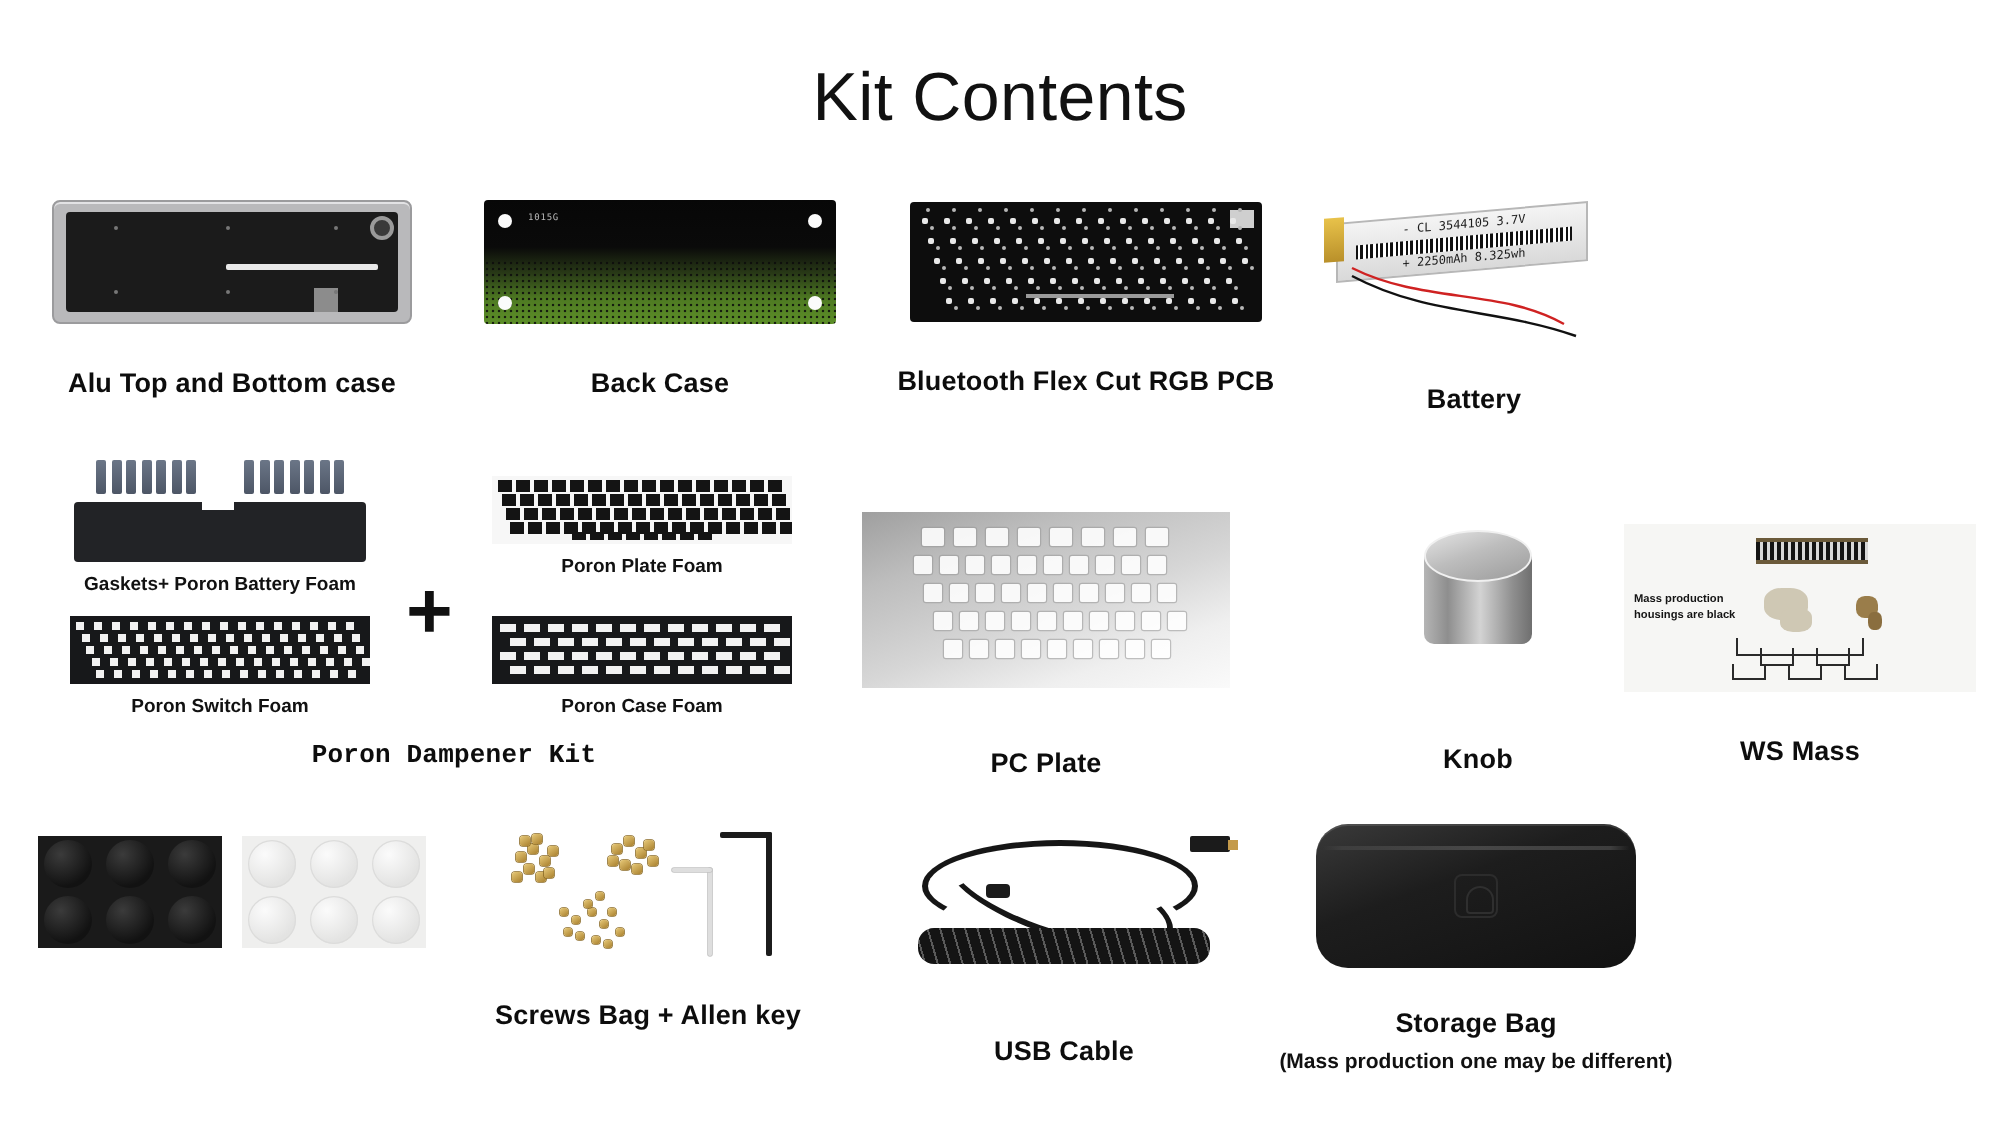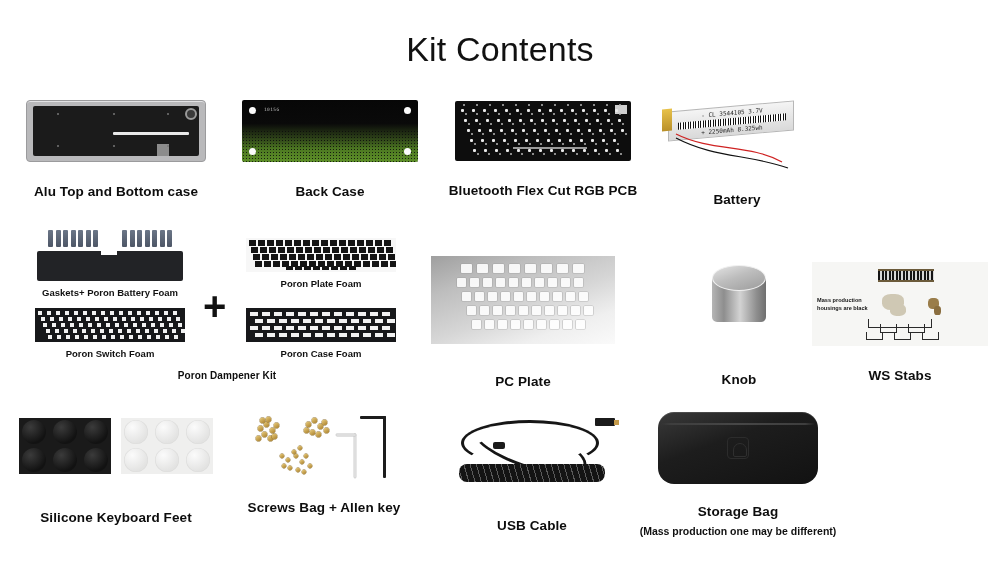--- a/index.html
+++ b/index.html
@@ -711,21 +711,21 @@
         <div class="fk" style="left: 93px; top: 25px; width: 8px; height: 3.5px;"></div>
         <div class="fk" style="left: 105px; top: 25px; width: 8px; height: 3.5px;"></div>
         <div class="fk" style="left: 117px; top: 25px; width: 8px; height: 3.5px;"></div>
         <div class="fk" style="left: 129px; top: 25px; width: 8px; height: 3.5px;"></div>
         <div class="fk" style="left: 141px; top: 25px; width: 8px; height: 3.5px;"></div>
       </div>
     <div class="minicap" style="margin-top:6px;">Poron Case Foam</div>
   </div>
 
   <div class="cell" style="left:62px; top:370px; width:330px;">
-    <div class="caption" style="font-size:10px;">Poron Dampener Kit</div>
+    <div class="caption" style="font-size:13px;font-family:Liberation Mono, monospace;">Poron Dampener Kit</div>
   </div>
 
   <div class="cell" style="left:431px; top:256px; width:184px;">
     <div class="art pcplate" id="pcplate-art">
         <div class="pk" style="left: 26px; top: 22px; width: 9px; height: 9px;"></div>
         <div class="pk" style="left: 39px; top: 22px; width: 9px; height: 9px;"></div>
         <div class="pk" style="left: 52px; top: 22px; width: 9px; height: 9px;"></div>
         <div class="pk" style="left: 65px; top: 22px; width: 9px; height: 9px;"></div>
         <div class="pk" style="left: 78px; top: 22px; width: 9px; height: 9px;"></div>
         <div class="pk" style="left: 91px; top: 22px; width: 9px; height: 9px;"></div>
@@ -793,21 +793,21 @@
       <div class="clutter" style="left:78px;top:42px;width:16px;height:12px;"></div>
       <div class="clutter" style="left:116px;top:36px;width:11px;height:11px;background:#9a7d4a;"></div>
       <div class="clutter" style="left:122px;top:44px;width:7px;height:9px;background:#8a6e3f;"></div>
       <div class="wire-shape" style="left:56px;top:57px;width:64px;height:9px;"></div>
       <div class="wire-shape" style="left:68px;top:62px;width:17px;height:9px;"></div>
       <div class="wire-shape" style="left:96px;top:62px;width:17px;height:9px;"></div>
       <div class="wire-shape" style="left:54px;top:70px;width:17px;height:8px;"></div>
       <div class="wire-shape" style="left:82px;top:70px;width:17px;height:8px;"></div>
       <div class="wire-shape" style="left:110px;top:70px;width:17px;height:8px;"></div>
     </div>
-    <div class="caption" style="margin-top:22px;">WS Stabs</div>
+    <div class="caption" style="margin-top:22px;">WS Mass</div>
   </div>
 
   <div class="cell" style="left:18px; top:418px; width:196px;">
     <div class="feet">
       <div class="feet-sheet black">
         <div class="foot"></div>
           <div class="foot"></div>
           <div class="foot"></div>
         <div class="foot"></div>
           <div class="foot"></div>
@@ -815,21 +815,20 @@
       </div>
       <div class="feet-sheet clear">
         <div class="foot"></div>
           <div class="foot"></div>
           <div class="foot"></div>
         <div class="foot"></div>
           <div class="foot"></div>
           <div class="foot"></div>
       </div>
     </div>
-    <div class="caption" style="margin-top:36px;">Silicone Keyboard Feet</div>
   </div>
 
   <div class="cell" style="left:236px; top:408px; width:176px;">
     <div class="art screws" id="screws-art">
       <div class="allen-v"></div>
       <div class="allen-h"></div>
       <div class="allen-v2"></div>
       <div class="allen-h2"></div>
     <div class="screw" style="left: 22px; top: 18px;"></div>
         <div class="screw" style="left: 28px; top: 14px;"></div>

